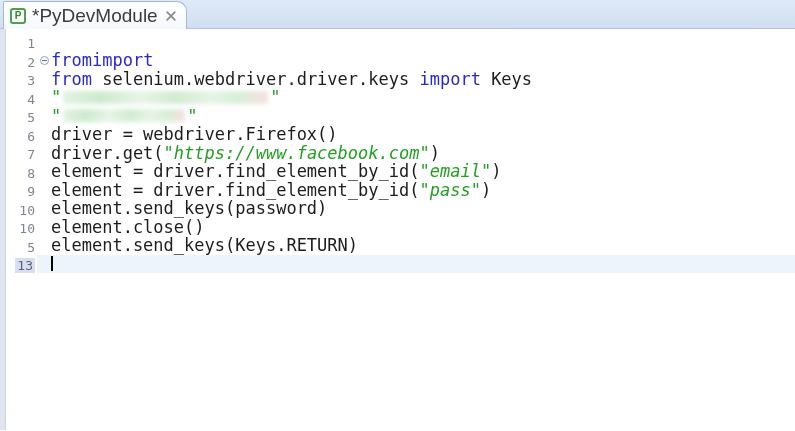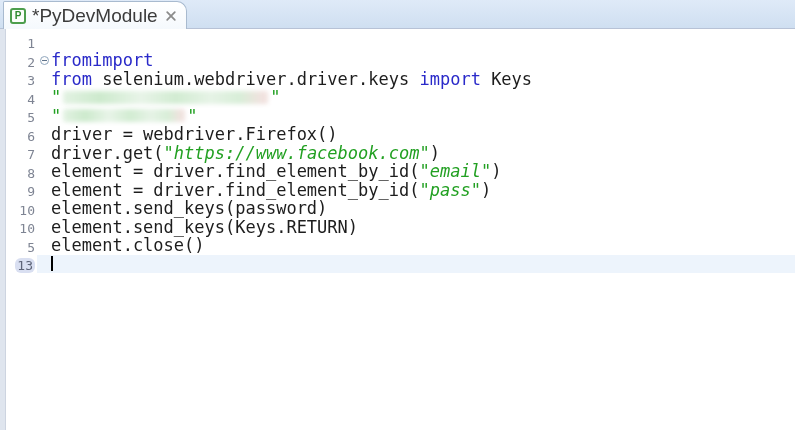--- a/index.html
+++ b/index.html
@@ -42,21 +42,21 @@
     width:6px; flex:0 0 6px;
     background:#dfe5ee; border-right:1px solid #cdd4e0;
   }
   .gutter {
     width:31px; flex:0 0 31px;
     padding:6px 2px 0 0; text-align:right;
     font-family:"DejaVu Sans Mono", monospace;
     font-size:13px; color:#7e8493;
   }
   .gutter .ln { height:18.5px; line-height:18.5px; }
-  .gutter .ln.cur span { background:#d9dff1; border-radius:6px; padding:0 2px; color:#5d6377; }
+  .gutter .ln.cur span { background:#d9dff1; border-radius:0; padding:0 2px; color:#5d6377; }
   .code {
     flex:1; padding-top:22px;
     font-family:"DejaVu Sans Mono", monospace;
     font-size:17px; color:#1d1d1d;
   }
   .row { height:18.5px; display:flex; align-items:center; }
   .row.cur { background:#edf4fc; }
   .foldcol { width:14px; flex:0 0 14px; display:flex; align-items:center; justify-content:center; }
   .fmark {
     width:9px; height:9px; border:1px solid #90a6bd; border-radius:50%;
@@ -155,25 +155,25 @@
           <span class="seg pl">element = driver.find_element_by_id(</span>
           <span class="seg str">"pass"</span>
           <span class="seg pl">)</span>
         </div>
         <div class="row">
           <span class="foldcol"></span>
           <span class="seg pl">element.send_keys(password)</span>
         </div>
         <div class="row">
           <span class="foldcol"></span>
-          <span class="seg pl">element.send_keys(Keys.RETURN)</span>
+          <span class="seg pl">element.close()</span>
         </div>
         <div class="row">
           <span class="foldcol"></span>
-          <span class="seg pl">element.close()</span>
+          <span class="seg pl">element.send_keys(Keys.RETURN)</span>
         </div>
         <div class="row cur">
           <span class="foldcol"></span>
           <span class="caret"></span>
         </div>
       </div>
   </div>
 
 </div>
 

